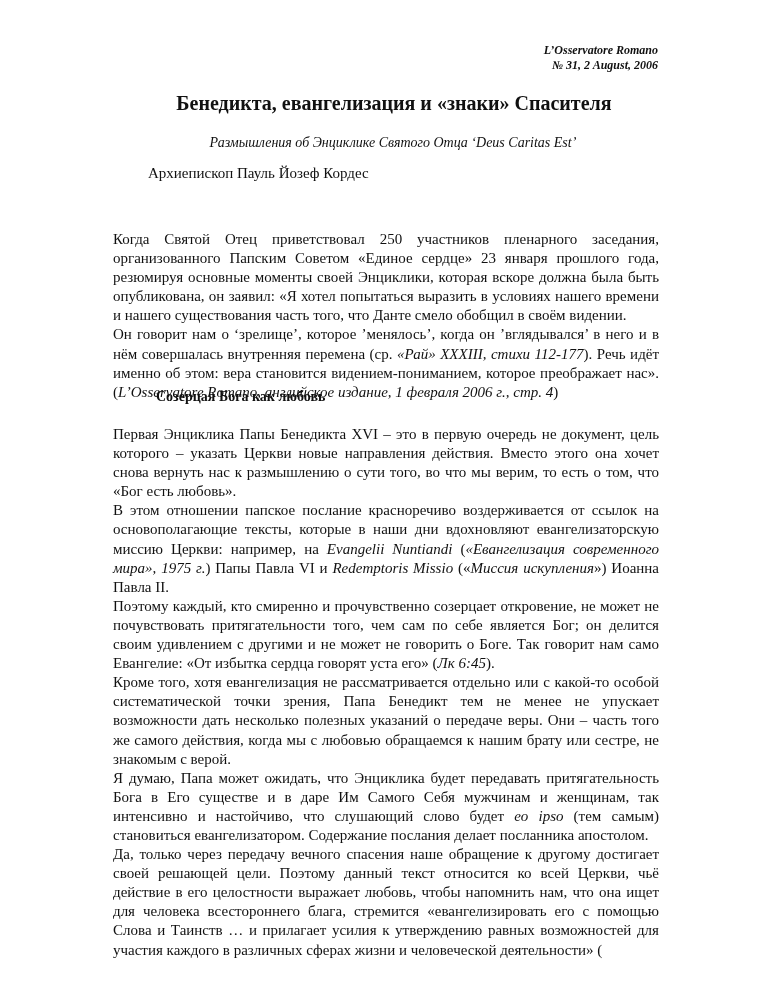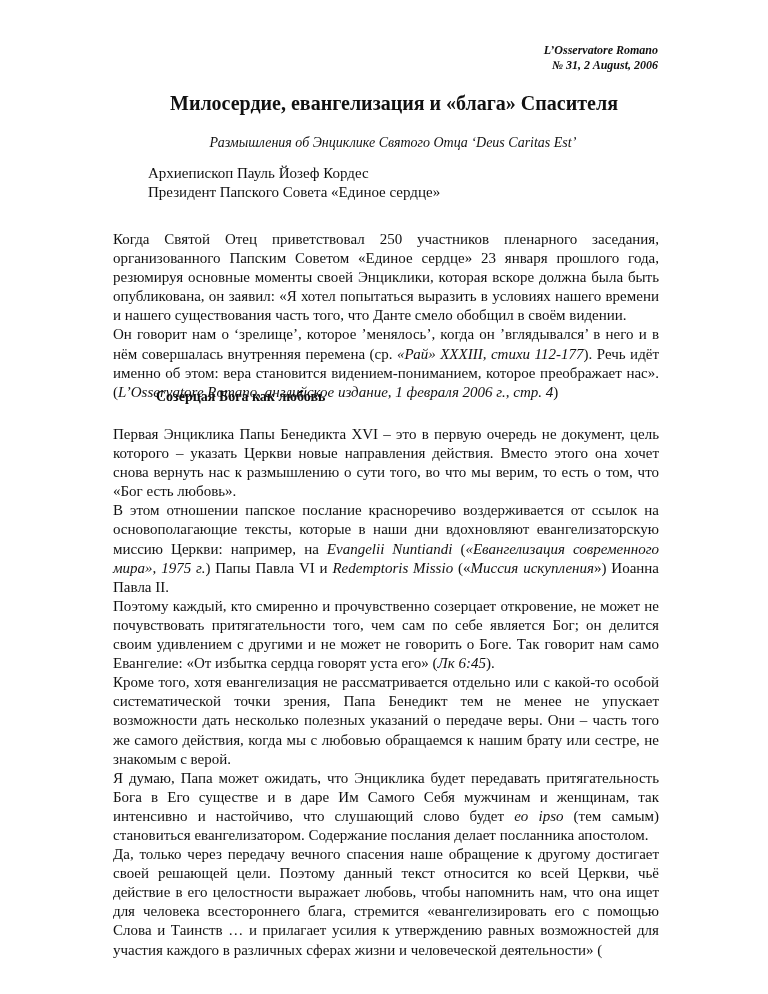--- a/index.html
+++ b/index.html
@@ -36,27 +36,26 @@
 </head>
 <body>
 
 <div class="source">
   <div>L’Osservatore Romano</div>
   <div>№ 31, 2 August, 2006</div>
 </div>
 
 <div class="page">
 
-  <div class="title"><span>Милосердие, евангелизация и «блага» Спасителя</span></div>
+  <div class="title"><span>Бенедикта, евангелизация и «знаки» Спасителя</span></div>
 
   <div class="subtitle"><span>Размышления об Энциклике Святого Отца ‘Deus Caritas Est’</span></div>
 
   <div class="author">
     <div>Архиепископ Пауль Йозеф Кордес</div>
-    <div>Президент Папского Совета «Единое сердце»</div>
   </div>
 
   <div class="body-block" style="top:230px;">
     <p>Когда Святой Отец приветствовал 250 участников пленарного заседания, организованного Папским Советом «Единое сердце» 23 января прошлого года, резюмируя основные моменты своей Энциклики, которая вскоре должна была быть опубликована, он заявил: «Я хотел попытаться выразить в условиях нашего времени и нашего существования часть того, что Данте смело обобщил в своём видении.</p>
     <p><span>Он говорит нам о ‘зрелище’, которое ’менялось’, когда он ’вглядывался’ в него и в нём совершалась внутренняя перемена (ср. </span><i>«Рай» XXXIII, стихи 112-177</i><span>).  Речь идёт именно об этом: вера становится видением-пониманием, которое преображает нас». (</span><i>L’Osservatore Romano</i><span>, </span><i>английское издание, 1 февраля 2006 г., стр. 4</i><span>)</span></p>
   </div>
 
   <div class="section-head">Созерцая Бога как любовь</div>
 
   <div class="body-block" style="top:425px;">

